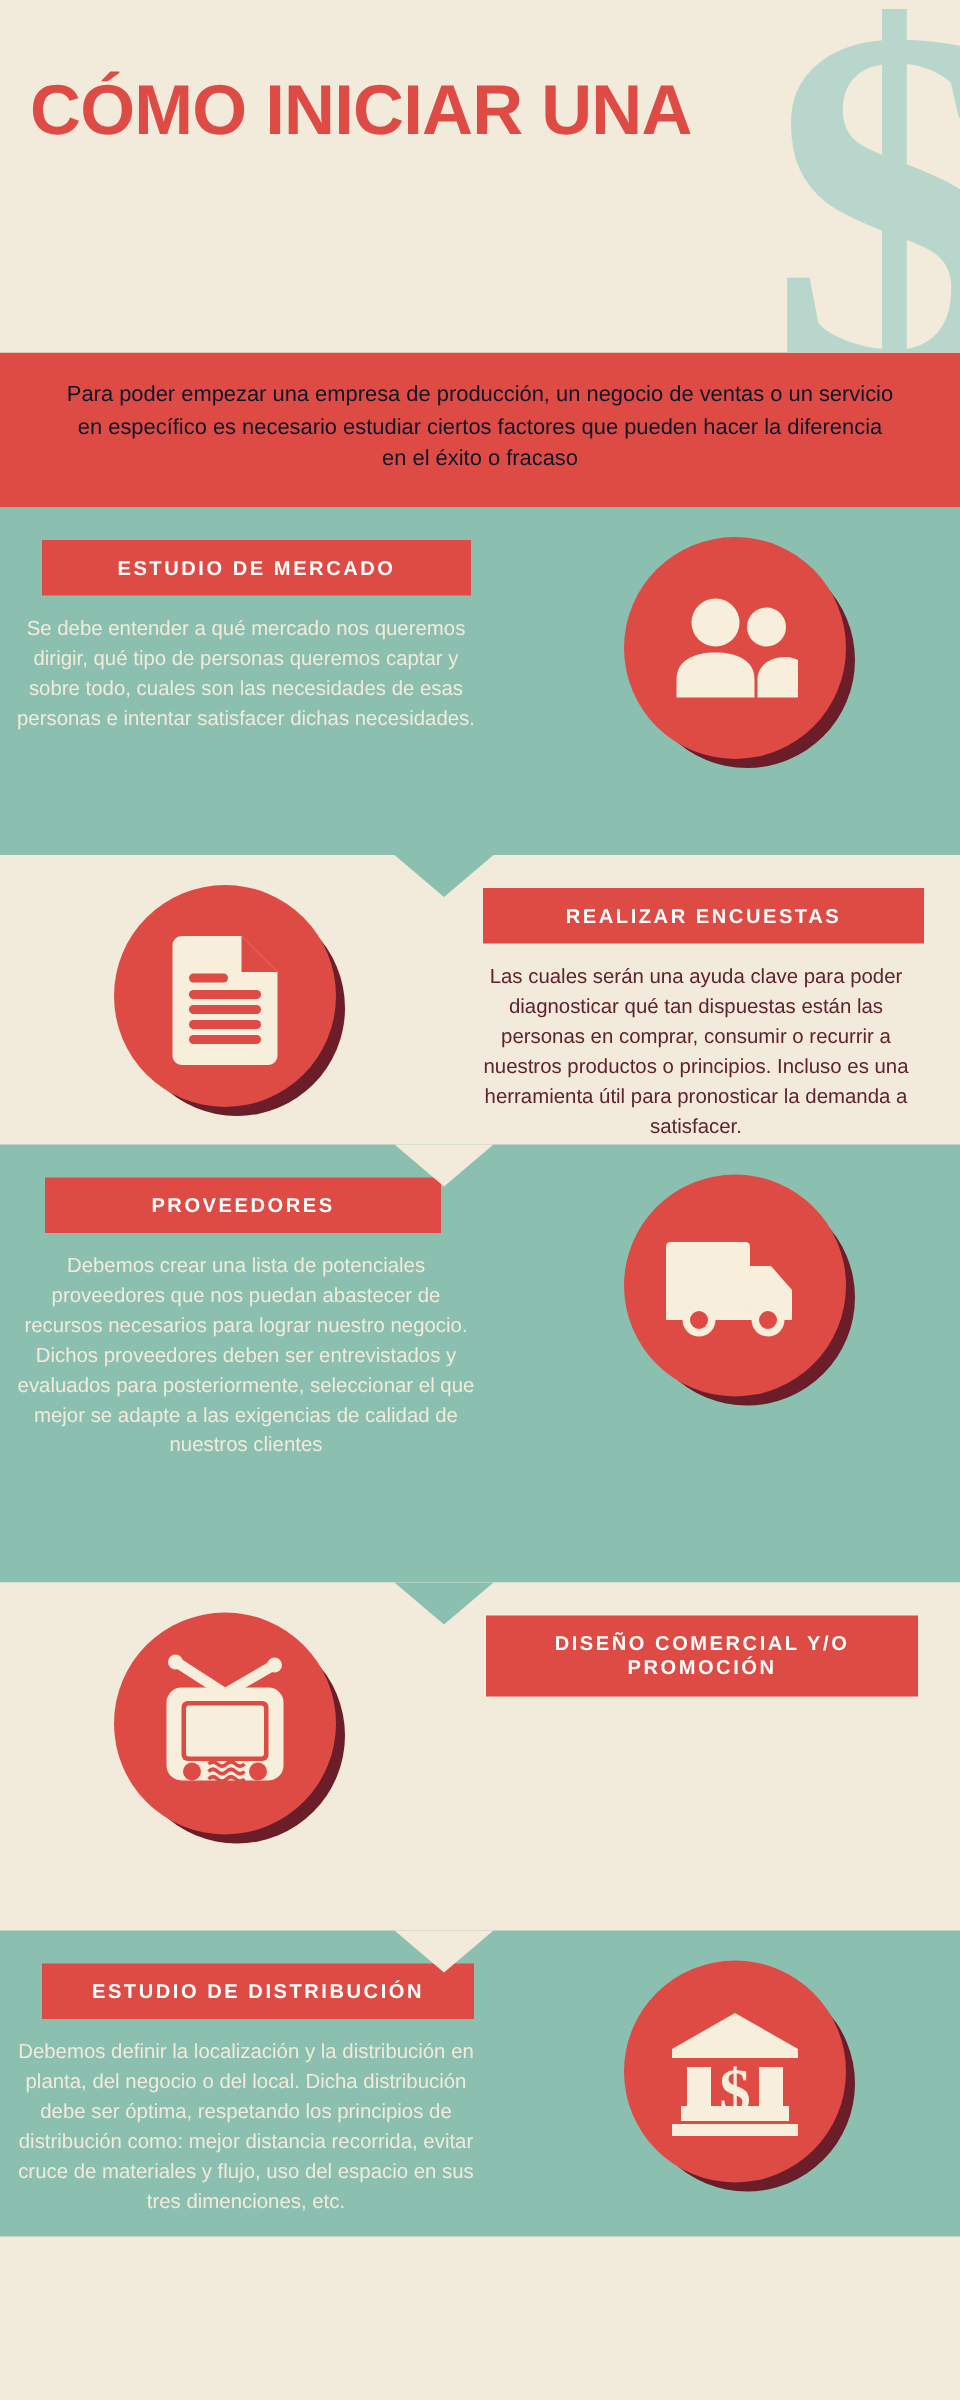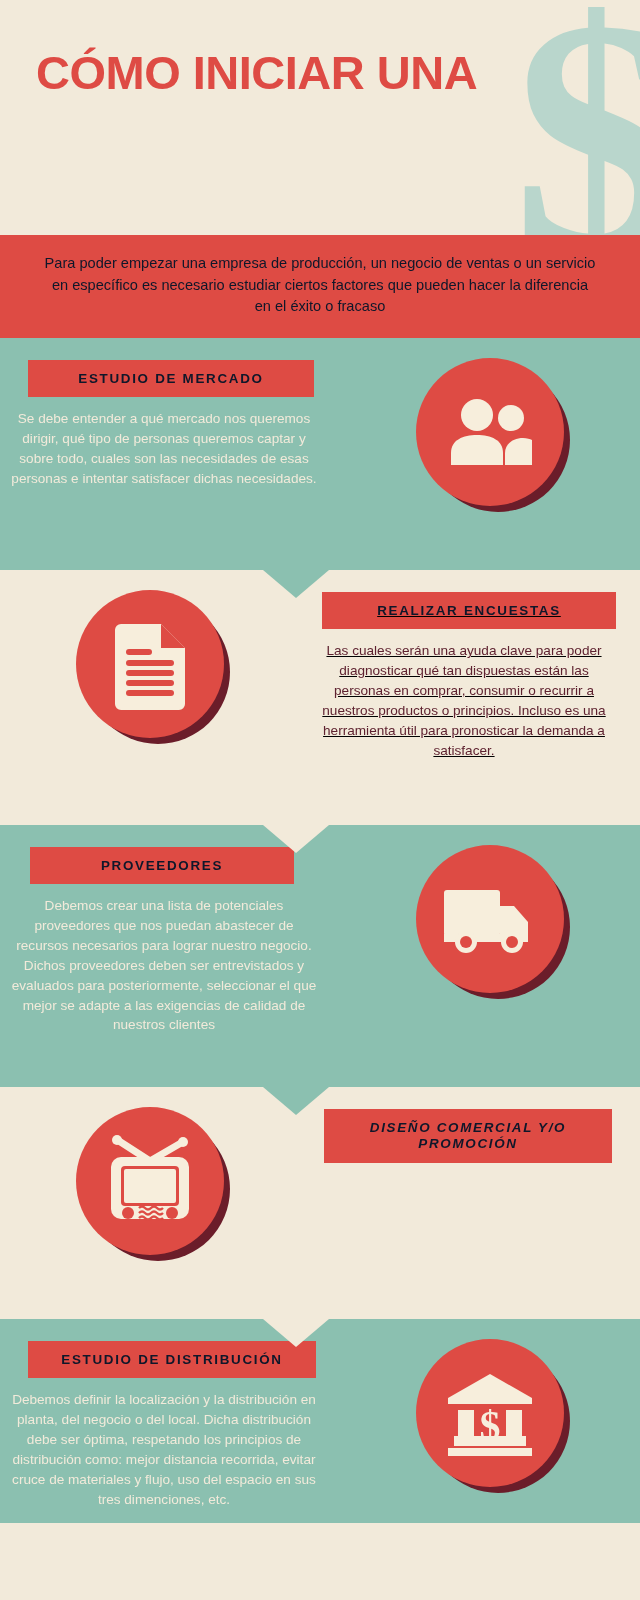--- a/index.html
+++ b/index.html
@@ -15,21 +15,21 @@
   
   .hero { position:relative; height:235px; background:#F2EADA; overflow:hidden; }
   .hero-dollar {
     position:absolute; right:-38px; top:-30px;
     font-size:330px; line-height:330px;
     color:#B9D6CC; font-weight:bold;
     font-family:"Liberation Serif", serif;
     user-select:none;
   }
   .hero-title {
-    position:absolute; left:36px; top:50px; width:560px;
+    position:absolute; left:20px; top:50px; width:560px;
     color:#DE4B44;
     font-weight:bold;
     font-size:47px;
     line-height:0.97;
     letter-spacing:-0.5px;
     font-family:"Liberation Sans", sans-serif;
     text-transform:uppercase;
   }
 
   
@@ -48,33 +48,33 @@
 
   .row { display:flex; align-items:flex-start; }
   .row.rev { flex-direction:row-reverse; }
 
   .col-text { width:340px; padding-top:22px; }
   .col-icon { width:300px; display:flex; justify-content:center; padding-top:20px; }
 
   .tag {
     display:block;
     background:#DE4B44;
-    color:#0f172a;
+    color:#ffffff;
     font-weight:bold;
     font-size:13.4px;
     letter-spacing:1.7px;
     text-align:center;
     padding:11px 8px 10px 8px;
     text-transform:uppercase;
     line-height:1.22;
   }
   .tag.w1 { margin:0 26px 0 28px; }   
   .tag.w2 { margin:0 24px 0 22px; }   
   .tag.w3 { margin:0 46px 0 30px; }   
-  .tag.w4 { margin:0 28px 0 24px;font-style:italic; }   
+  .tag.w4 { margin:0 28px 0 24px; }   
   .tag.w5 { margin:0 24px 0 28px; }   
 
   .body-text {
     text-align:center;
     font-size:13.6px;
     line-height:1.46;
     padding:12px 22px 0 10px;
   }
   .teal .body-text { color:#F2EADA; }
   .cream .body-text { color:#5E2230; }
@@ -130,21 +130,21 @@
               <path d="M4 68 L4 56 C4 43 16 38 30 38 C44 38 56 43 56 56 L56 68 Z" fill="#F7EEDC"></path>
               <path d="M58 68 L58 56 C58 47 66 41 76 41 C80 41 83 42 85 43 L85 68 Z" fill="#F7EEDC"></path>
             </svg>
           </span>
         </div>
       </div>
     </div>
     <div class="notch teal-down"></div>
   </div>
 
-  <div class="section cream" style="height:255px;text-decoration:underline;">
+  <div class="section cream" style="height:193px;">
     <div class="row rev">
       <div class="col-text">
         <div class="tag w2">REALIZAR ENCUESTAS</div>
         <div class="body-text">Las cuales serán una ayuda clave para poder diagnosticar qué tan dispuestas están las personas en comprar, consumir o recurrir a nuestros productos o principios. Incluso es una herramienta útil para pronosticar la demanda a satisfacer.</div>
       </div>
       <div class="col-icon">
         <div class="circle">
           <span>
             <svg width="82" height="92" viewBox="0 0 82 92">
               <path d="M6 6 h46 l24 24 v56 a6 6 0 0 1 -6 6 h-58 a6 6 0 0 1 -6 -6 v-74 a6 6 0 0 1 6 -6 z" fill="#F7EEDC"></path>
@@ -157,21 +157,21 @@
                 <rect x="17" y="72" width="48" height="6" rx="3"></rect>
               </g>
             </svg>
           </span>
         </div>
       </div>
     </div>
     <div class="notch cream-down"></div>
   </div>
 
-  <div class="section teal" style="height:262px;">
+  <div class="section teal" style="height:292px;">
     <div class="row">
       <div class="col-text">
         <div class="tag w3">PROVEEDORES</div>
         <div class="body-text">Debemos crear una lista de potenciales proveedores que nos puedan abastecer de recursos necesarios para lograr nuestro negocio. Dichos proveedores deben ser entrevistados y evaluados para posteriormente, seleccionar el que mejor se adapte a las exigencias de calidad de nuestros clientes</div>
       </div>
       <div class="col-icon">
         <div class="circle">
           <span>
             <svg width="96" height="70" viewBox="0 0 96 70">
               <rect x="2" y="6" width="56" height="46" rx="3" fill="#F7EEDC"></rect>

